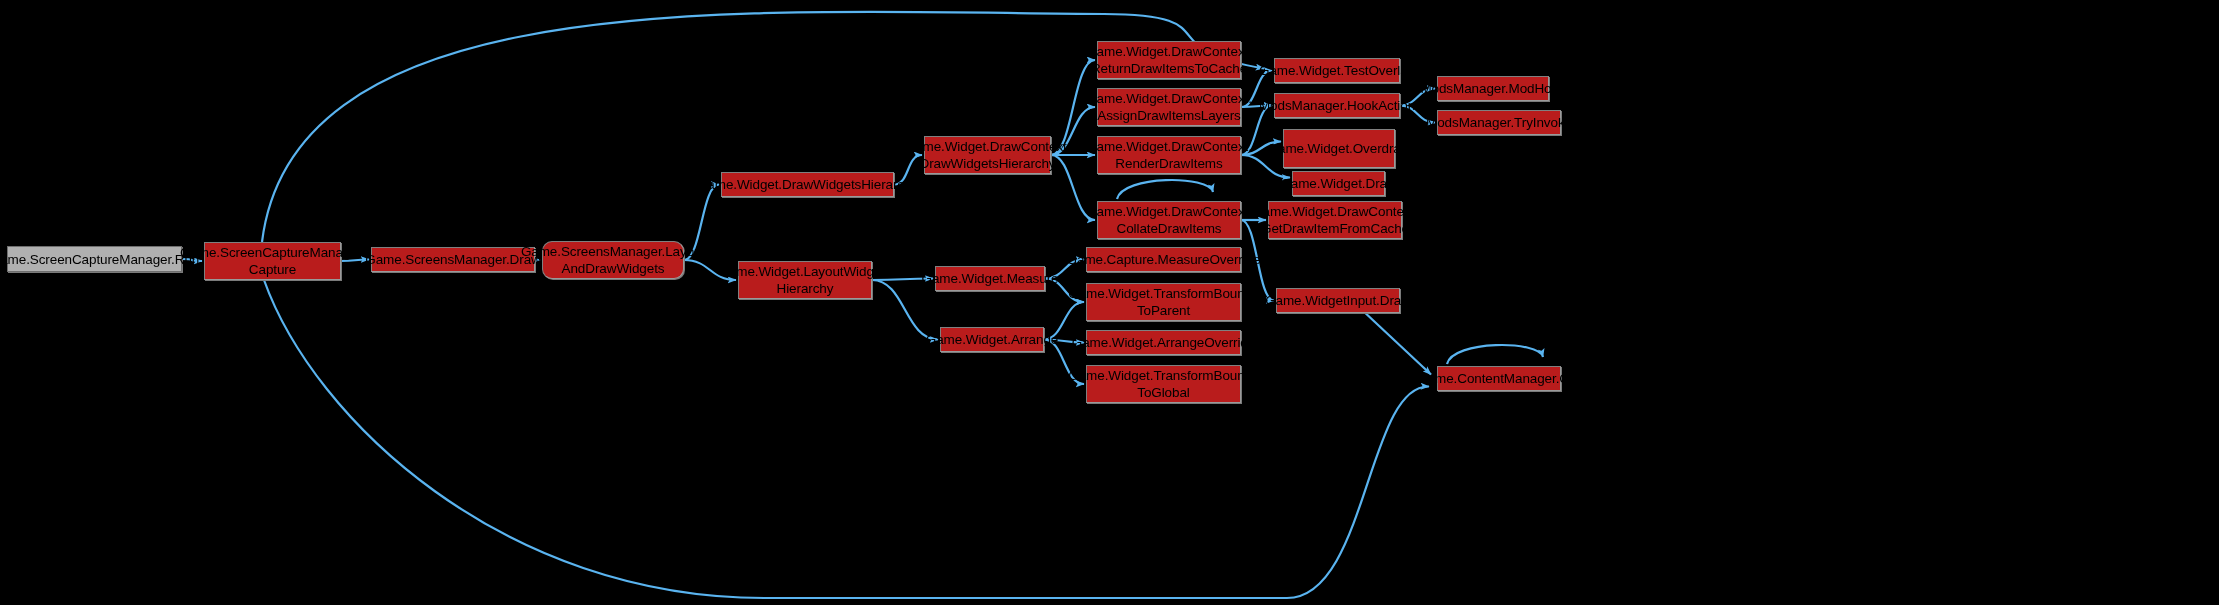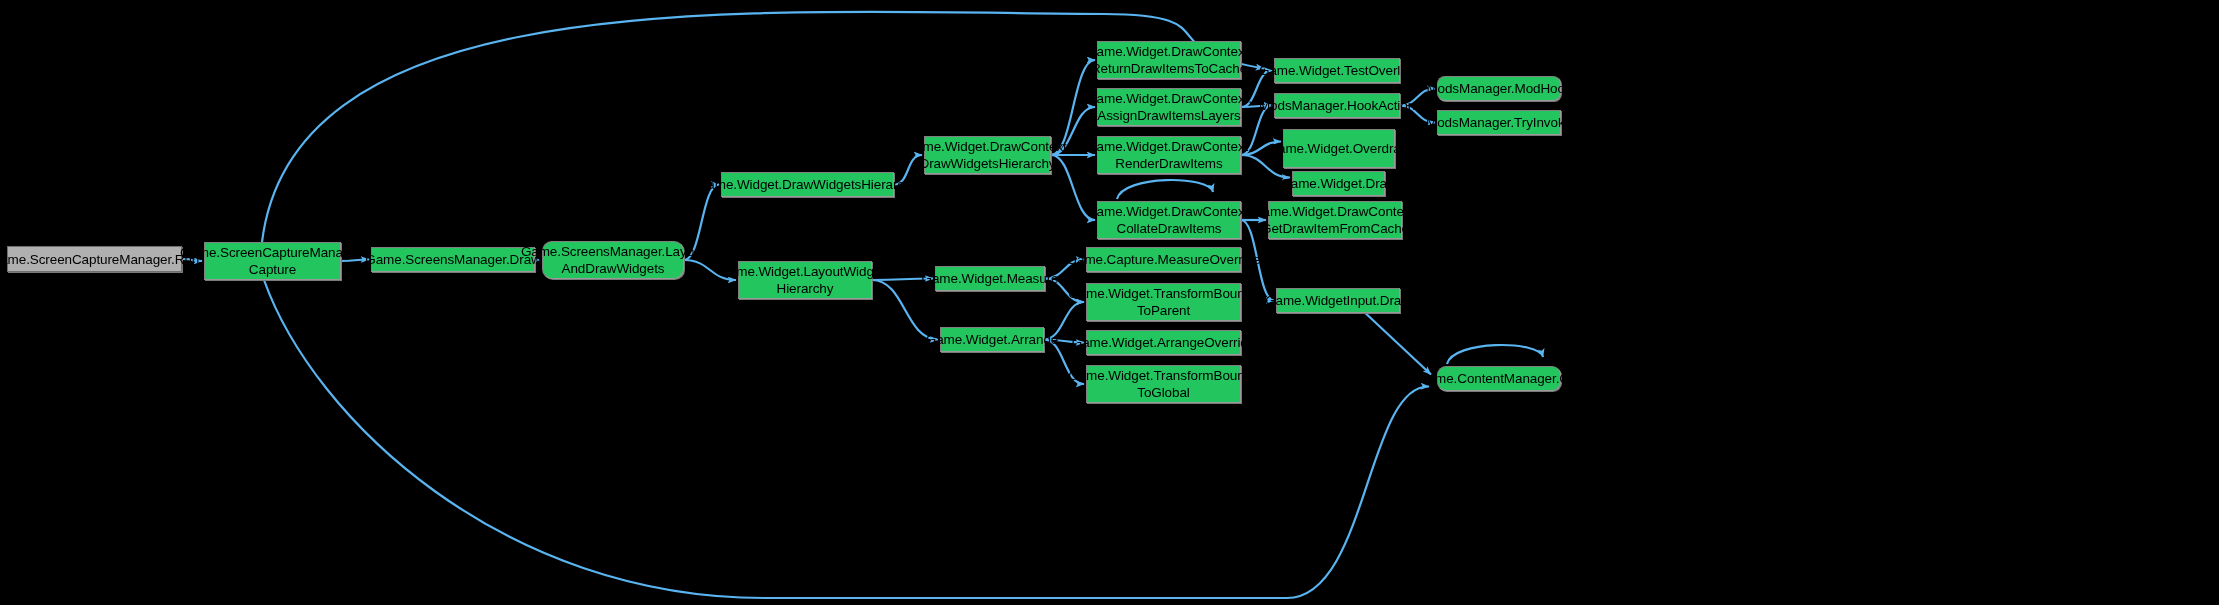--- a/index.html
+++ b/index.html
@@ -1,20 +1,20 @@
 <!DOCTYPE html>
 <html><head>
 <meta charset="utf-8">
 <style>
   html,body{margin:0;padding:0;background:#000;}
   #stage{position:relative;width:2219px;height:605px;background:#000;overflow:hidden;
          font-family:"Liberation Sans","DejaVu Sans",sans-serif;}
   #edges{position:absolute;left:0;top:0;width:2219px;height:605px;}
   .node{position:absolute;box-sizing:border-box;display:flex;align-items:center;
-        justify-content:center;text-align:center;background:#22c55e;
+        justify-content:center;text-align:center;background:#b91c1c;
         border:1px solid #808080;border-right-color:#9a9a9a;border-bottom-color:#9a9a9a;
         box-shadow:1px 1px 0 0 #7a7a7a;color:#000;font-size:13.5px;line-height:17px;
         letter-spacing:-0.1px;padding:0 4px;}
   .node.current{background:#b0b0b0;border-color:#6e6e6e;}
   .node span{display:block;}
 </style>
 </head>
 <body>
 
 <div id="stage">
@@ -178,29 +178,29 @@
         <div>
           <span>Game.Widget.DrawContext.</span>
           <span>GetDrawItemFromCache</span>
         </div>
       </div>
       <div class="node" style="left: 1276px; top: 288px; width: 124px; height: 25px;">
         <div>
           <span>Game.WidgetInput.Draw</span>
         </div>
       </div>
-      <div class="node" style="left: 1437px; top: 76px; width: 124px; height: 25px; border-radius: 8px;">
+      <div class="node" style="left: 1437px; top: 76px; width: 112px; height: 25px;">
         <div>
           <span>ModsManager.ModHook</span>
         </div>
       </div>
       <div class="node" style="left: 1437px; top: 110px; width: 124px; height: 25px;">
         <div>
           <span>ModsManager.TryInvoke</span>
         </div>
       </div>
-      <div class="node" style="left: 1437px; top: 366px; width: 124px; height: 25px; border-radius: 9px;">
+      <div class="node" style="left: 1437px; top: 366px; width: 124px; height: 25px;">
         <div>
           <span>Game.ContentManager.Get</span>
         </div>
       </div>
     </div>
 </div>
 
 </body></html>

